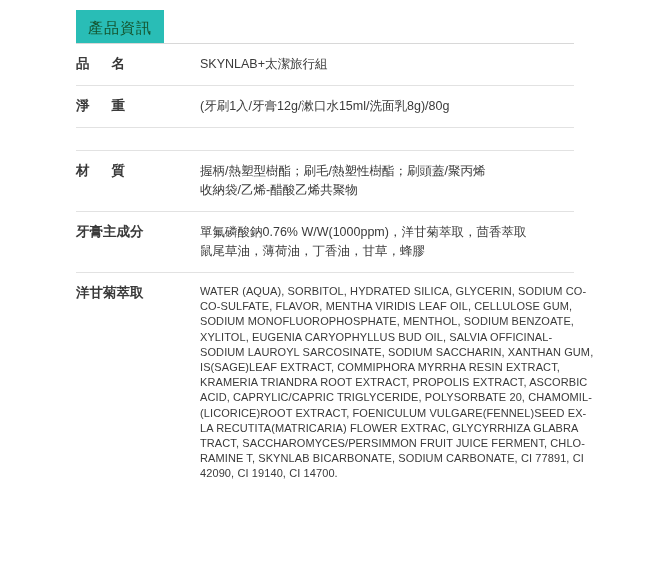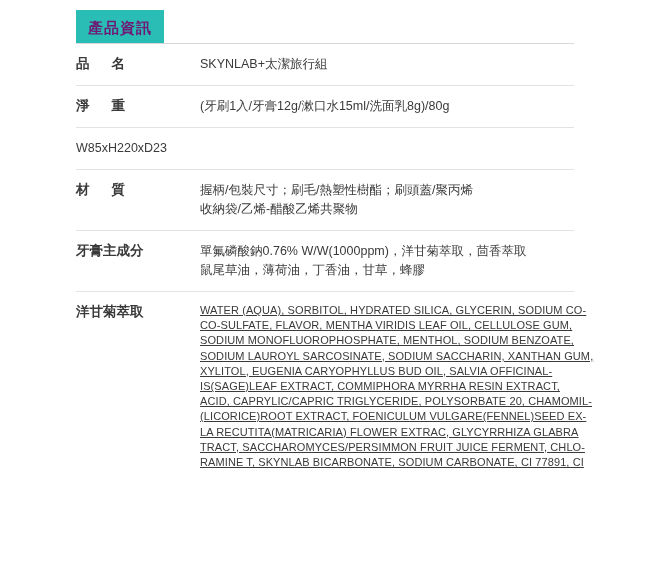--- a/index.html
+++ b/index.html
@@ -26,23 +26,23 @@
     left: 76px;
     top: 10px;
     width: 88px;
     height: 34px;
     background: #29bdb6;
     display: flex;
     align-items: center;
     justify-content: center;
   }
   .header-title {
-    color: #701a75;
+    color: #14532d;
     font-size: 15px;
-    font-weight: bold;
+    font-weight: normal;
     letter-spacing: 1px;
     line-height: 1;
   }
   .header-rule {
     position: absolute;
     left: 76px;
     top: 43px;
     width: 498px;
     height: 1px;
     background: #d8d8d8;
@@ -100,21 +100,20 @@
     display: block;
   }
   .value.latin {
     font-size: 11px;
     line-height: 15.2px;
     letter-spacing: 0.1px;
   }
   .value.latin .line {
     display: block;
     white-space: nowrap;
-    text-decoration: underline;
   }
 </style>
 </head>
 <body>
 
 <div class="page">
 
   <div class="header">
     <span class="header-title">產品資訊</span>
   </div>
@@ -127,49 +126,48 @@
           <span class="line">SKYNLAB+太潔旅行組</span>
         </div>
       </div>
       <div class="row">
         <div class="label"><span class="spread2">淨</span><span class="spread1">重</span></div>
         <div class="value">
           <span class="line">(牙刷1入/牙膏12g/漱口水15ml/洗面乳8g)/80g</span>
         </div>
       </div>
       <div class="row">
-        <div class="value">
-          <span class="line">W85xH220xD23</span>
-        </div>
       </div>
       <div class="row">
         <div class="label"><span class="spread2">材</span><span class="spread1">質</span></div>
         <div class="value">
-          <span class="line">握柄/包裝尺寸；刷毛/熱塑性樹酯；刷頭蓋/聚丙烯</span>
+          <span class="line">握柄/熱塑型樹酯；刷毛/熱塑性樹酯；刷頭蓋/聚丙烯</span>
           <span class="line">收納袋/乙烯-醋酸乙烯共聚物</span>
         </div>
       </div>
       <div class="row">
         <div class="label"><span>牙膏主成分</span></div>
         <div class="value">
           <span class="line">單氟磷酸鈉0.76% W/W(1000ppm)，洋甘菊萃取，茴香萃取</span>
           <span class="line">鼠尾草油，薄荷油，丁香油，甘草，蜂膠</span>
         </div>
       </div>
       <div class="row last">
         <div class="label"><span>洋甘菊萃取</span></div>
         <div class="value latin">
           <span class="line">WATER (AQUA), SORBITOL, HYDRATED SILICA, GLYCERIN, SODIUM CO-</span>
           <span class="line">CO-SULFATE, FLAVOR, MENTHA VIRIDIS LEAF OIL, CELLULOSE GUM,</span>
           <span class="line">SODIUM MONOFLUOROPHOSPHATE, MENTHOL, SODIUM BENZOATE,</span>
+          <span class="line">XYLITOL, EUGENIA CARYOPHYLLUS BUD OIL, SALVIA OFFICINAL-</span>
           <span class="line">SODIUM LAUROYL SARCOSINATE, SODIUM SACCHARIN, XANTHAN GUM,</span>
-          <span class="line">XYLITOL, EUGENIA CARYOPHYLLUS BUD OIL, SALVIA OFFICINAL-</span>
           <span class="line">IS(SAGE)LEAF EXTRACT, COMMIPHORA MYRRHA RESIN EXTRACT,</span>
+          <span class="line">KRAMERIA TRIANDRA ROOT EXTRACT, PROPOLIS EXTRACT, ASCORBIC</span>
           <span class="line">ACID, CAPRYLIC/CAPRIC TRIGLYCERIDE, POLYSORBATE 20, CHAMOMIL-</span>
           <span class="line">(LICORICE)ROOT EXTRACT, FOENICULUM VULGARE(FENNEL)SEED EX-</span>
           <span class="line">LA RECUTITA(MATRICARIA) FLOWER EXTRAC, GLYCYRRHIZA GLABRA</span>
           <span class="line">TRACT, SACCHAROMYCES/PERSIMMON FRUIT JUICE FERMENT, CHLO-</span>
           <span class="line">RAMINE T, SKYNLAB BICARBONATE, SODIUM CARBONATE, CI 77891, CI</span>
+          <span class="line">42090, CI 19140, CI 14700.</span>
         </div>
       </div>
     </div>
 
 </div>
 
 </body></html>

